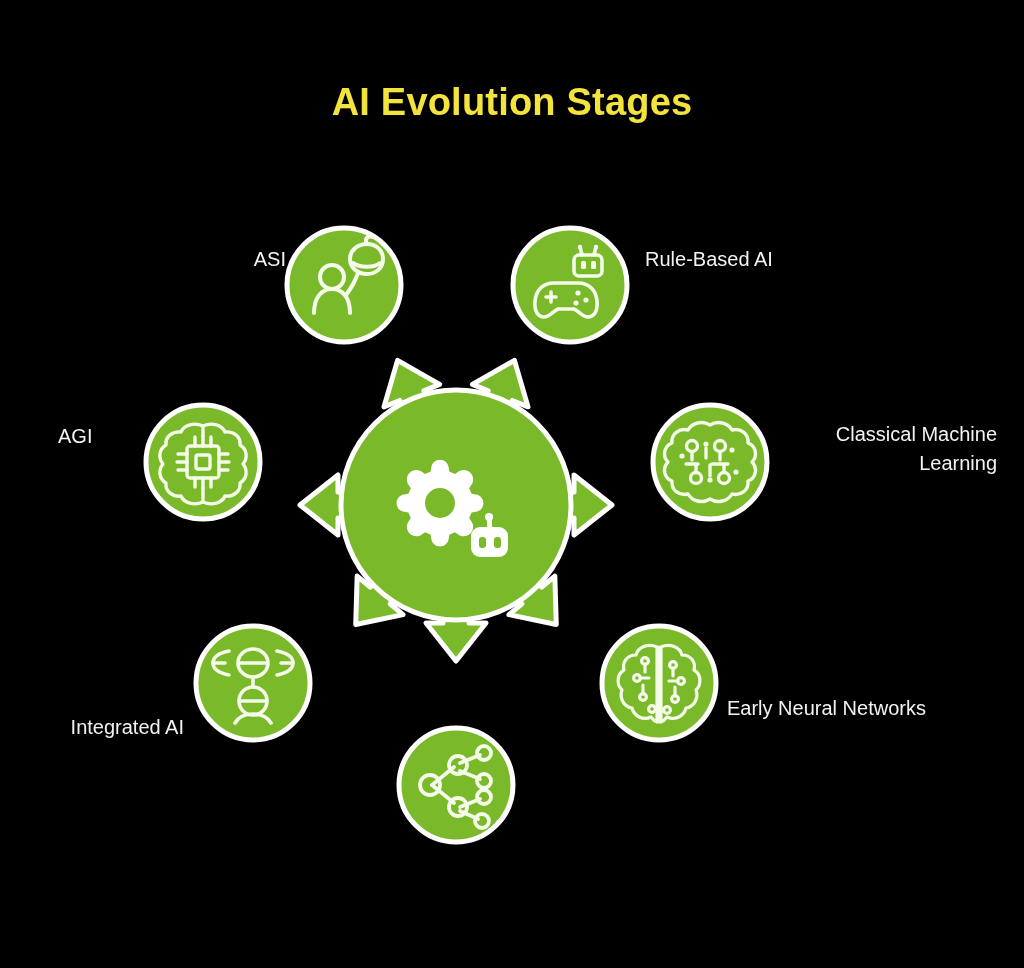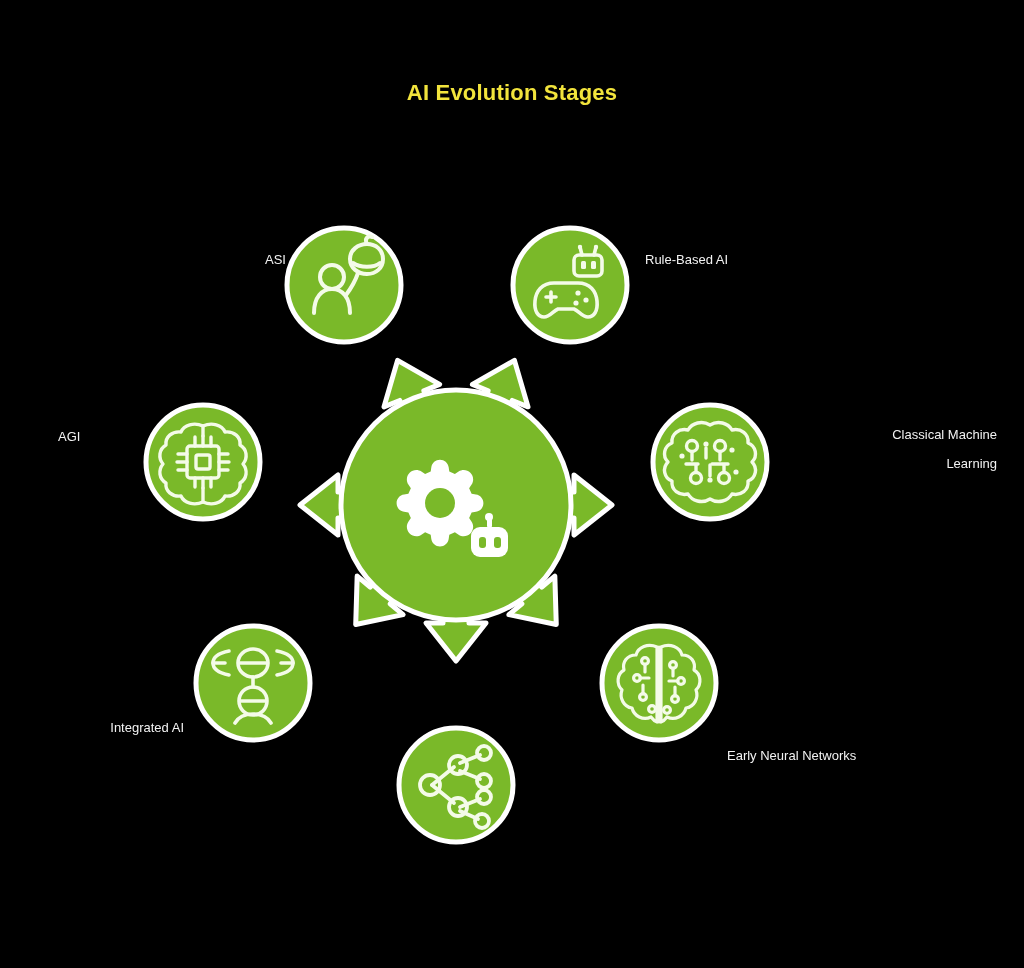--- a/index.html
+++ b/index.html
@@ -23,21 +23,21 @@
   }
 
   
   .title {
     position: absolute;
     top: 80px;
     left: 0;
     width: 1024px;
     text-align: center;
     color: #F2E43C;
-    font-size: 22px;
+    font-size: 38px;
     font-weight: bold;
     letter-spacing: 0.2px;
     line-height: 1.2;
   }
 
   
   .stage {
     position: absolute;
     left: 0;
     top: 0;
@@ -45,30 +45,30 @@
     height: 968px;
   }
   .stage svg {
     display: block;
   }
 
   
   .node-label {
     position: absolute;
     color: #F2F2F2;
-    font-size: 13px;
+    font-size: 20px;
     line-height: 29px;
     white-space: pre-line;
   }
   .lbl-asi        { left: 196px;  top: 245px; width: 90px;  text-align: right; }
   .lbl-rule       { left: 645px;  top: 245px; width: 230px; text-align: left; }
   .lbl-agi        { left: 58px;   top: 422px; width: 72px;  text-align: left; }
   .lbl-classical  { left: 782px;  top: 420px; width: 215px; text-align: right; }
   .lbl-integrated { left: 22px;   top: 694px; width: 162px; text-align: right; margin-top: 19px; }
-  .lbl-early      { left: 727px;  top: 694px; width: 260px; text-align: left; margin-top: 47px; }
+  .lbl-early      { left: 727px;  top: 694px; width: 260px; text-align: left; }
   .lbl-deep       { left: 330px;  top: 862px; width: 252px; text-align: center; }
 </style>
 </head>
 <body>
 
 <div id="infographic">
 
   <div class="title">AI Evolution Stages</div>
 
   <div class="stage">

